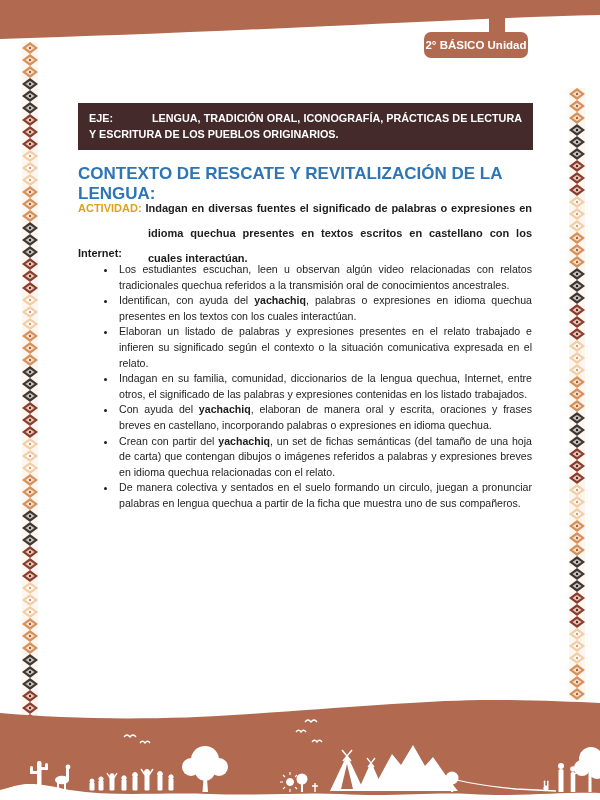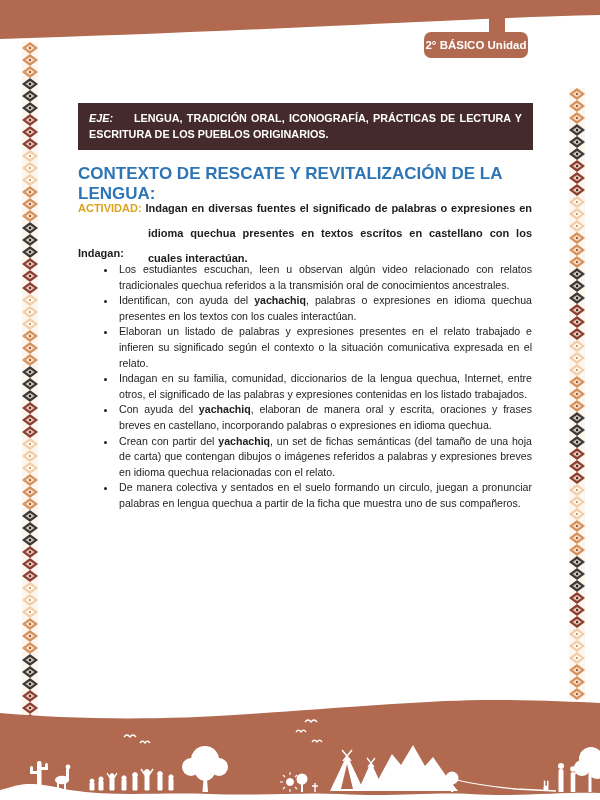--- a/index.html
+++ b/index.html
@@ -23,21 +23,21 @@
   
   .strip{position:absolute;display:block;}
   .strip-left{left:22px;top:42px;}
   .strip-right{left:569px;top:88px;}
 
   
   .page-title{position:absolute;left:78px;right:68px;top:76px;text-align:center;
     font-size:13px;font-weight:bold;letter-spacing:.2px;color:#111;}
   .eje-box{position:absolute;left:78px;right:67px;top:103px;background:var(--dark-maroon);
     color:#fff;font-size:10.8px;font-weight:bold;line-height:15.5px;padding:8px 11px;text-align:justify;}
-  .eje-label{margin-right:21px;font-style:italic;}
+  .eje-label{margin-right:39px;}
   .context-heading{position:absolute;left:78px;right:68px;top:164px;color:var(--heading-blue);
     font-size:17px;font-weight:bold;}
   .activity{position:absolute;left:78px;right:68px;top:196px;font-size:11px;font-weight:bold;
     line-height:25px;text-align:justify;padding-left:70px;text-indent:-70px;}
   .activity-label{color:var(--activity-gold);}
   .examples-heading{position:absolute;left:78px;top:247px;font-size:11px;font-weight:bold;}
   .examples-list{position:absolute;left:78px;right:68px;top:262px;font-size:10.6px;line-height:15.6px;
     text-align:justify;padding-left:39px;}
   .examples-list li{margin:0;padding-left:2px;}
   .examples-list b{font-weight:bold;}
@@ -205,24 +205,24 @@
     <span class="eje-label">EJE:</span><span>LENGUA, TRADICIÓN ORAL, ICONOGRAFÍA, PRÁCTICAS DE LECTURA Y ESCRITURA DE LOS PUEBLOS ORIGINARIOS.</span>
   </div>
 
   <div class="context-heading">CONTEXTO DE RESCATE Y REVITALIZACIÓN DE LA LENGUA:</div>
 
   <p class="activity">
     <span class="activity-label">ACTIVIDAD:</span>
     <span>Indagan en diversas fuentes el significado de palabras o expresiones en idioma quechua presentes en textos escritos en castellano con los cuales interactúan.</span>
   </p>
 
-  <div class="examples-heading">Indagan:</div>
+  <div class="examples-heading">Internet:</div>
 
   <ul class="examples-list">
-      <li><span>Los estudiantes escuchan, leen u observan algún video relacionado con relatos tradicionales quechua referidos a la transmisión oral de conocimientos ancestrales.</span></li>
+      <li><span>Los estudiantes escuchan, leen u observan algún video relacionadas con relatos tradicionales quechua referidos a la transmisión oral de conocimientos ancestrales.</span></li>
       <li><span>Identifican, con ayuda del </span><b>yachachiq</b><span>, palabras o expresiones en idioma quechua presentes en los textos con los cuales interactúan.</span></li>
       <li><span>Elaboran un listado de palabras y expresiones presentes en el relato trabajado e infieren su significado según el contexto o la situación comunicativa expresada en el relato.</span></li>
       <li><span>Indagan en su familia, comunidad, diccionarios de la lengua quechua, Internet, entre otros, el significado de las palabras y expresiones contenidas en los listado trabajados.</span></li>
       <li><span>Con ayuda del </span><b>yachachiq</b><span>, elaboran de manera oral y escrita, oraciones y frases breves en castellano, incorporando palabras o expresiones en idioma quechua.</span></li>
       <li><span>Crean con partir del </span><b>yachachiq</b><span>, un set de fichas semánticas (del tamaño de una hoja de carta) que contengan dibujos o imágenes referidos a palabras y expresiones breves en idioma quechua relacionadas con el relato.</span></li>
       <li><span>De manera colectiva y sentados en el suelo formando un circulo, juegan a pronunciar palabras en lengua quechua a partir de la ficha que muestra uno de sus compañeros.</span></li>
     </ul>
 
   <svg class="footer" viewBox="0 0 600 100" preserveAspectRatio="none">
     <path d="M0,13 C70,19 150,21 250,14 C340,8 420,1 480,0 C520,-0.5 570,1.5 600,3 L600,100 L0,100 Z" fill="var(--terracotta)"></path>

